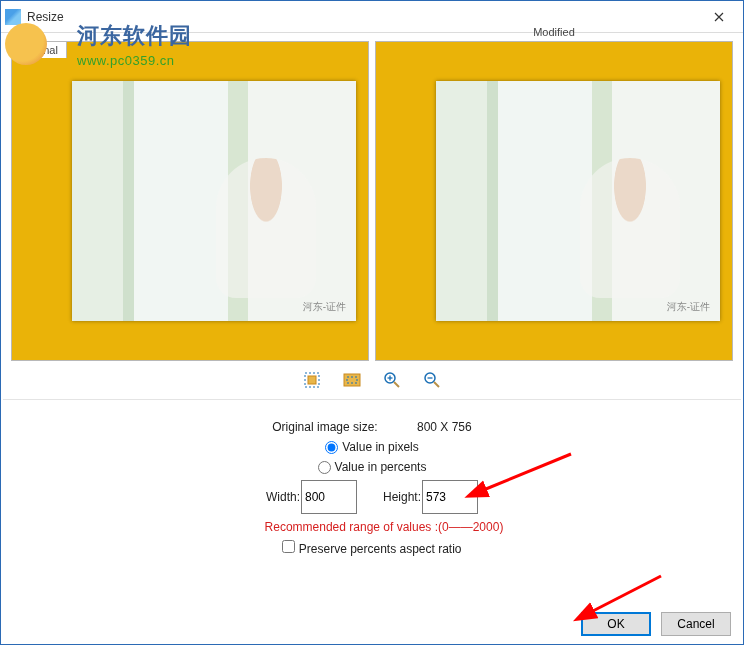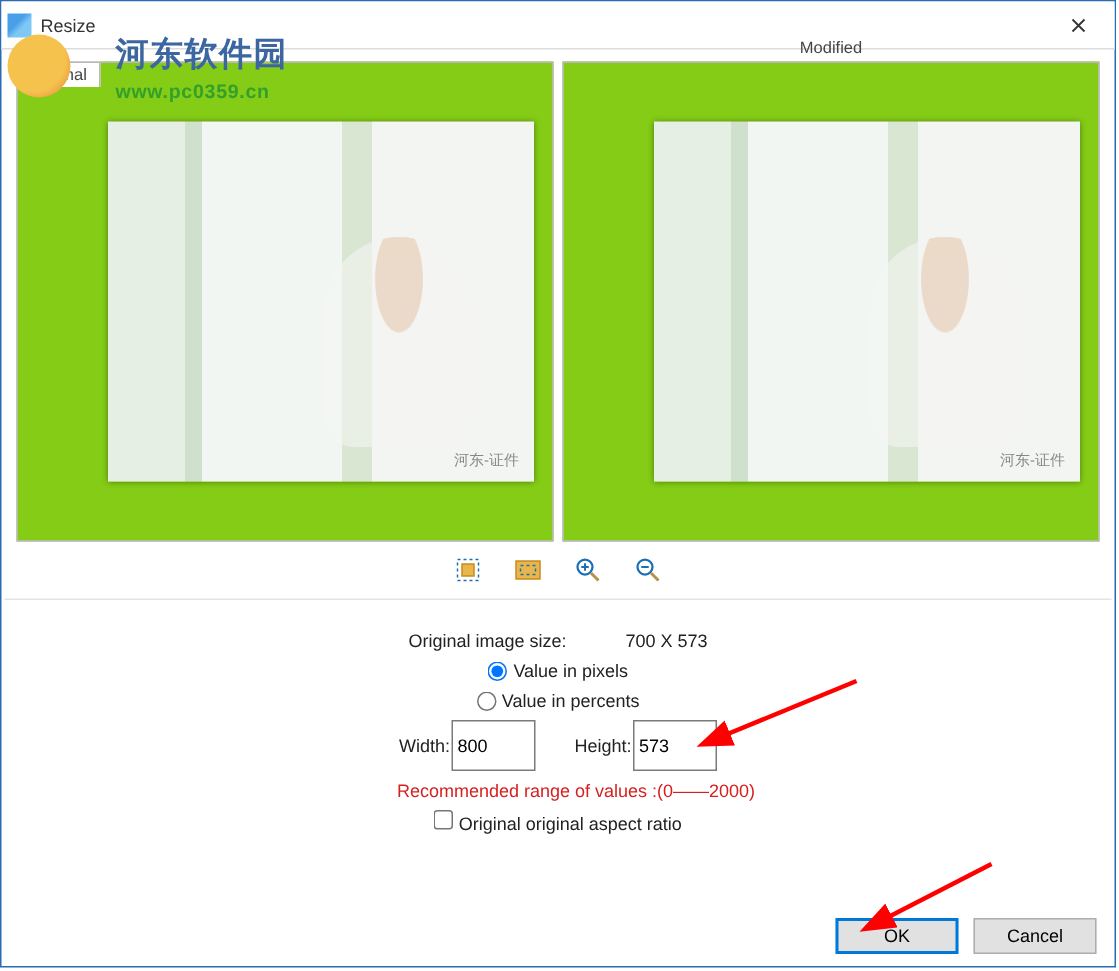--- a/index.html
+++ b/index.html
@@ -39,40 +39,40 @@
   font-size: 14px; color: #333;
   cursor: pointer;
 }
 
 .watermark {
   position: absolute;
   top: 20px; left: 6px;
   z-index: 50;
 }
 .watermark .cn { font-size: 22px; font-weight: bold; color: #3b66a0; letter-spacing: 1px; }
-.watermark .url { font-size: 13px; font-weight: bold; color: #33a02c; margin-top: 2px; letter-spacing: 0.5px; }
+.watermark .url { font-size: 13px; font-weight: normal; color: #33a02c; margin-top: 2px; letter-spacing: 0.5px; }
 .watermark .logo {
   width: 42px; height: 42px;
   background: radial-gradient(circle at 40% 40%, #f6c24e 0 60%, #e07d3c 100%);
   border-radius: 50%;
   position: absolute;
   left: -2px; top: 2px;
 }
 .watermark .text { margin-left: 70px; }
 
 .previews {
   display: flex;
   gap: 6px;
   padding: 8px 10px 6px 10px;
 }
 .preview-box {
   position: relative;
   flex: 1;
   border: 1px solid #b8b8b8;
-  background: #84cc16;
+  background: #eab308;
   height: 320px;
   display: flex;
   align-items: center;
   justify-content: center;
   padding-left: 48px;
 }
 .preview-box .tab {
   position: absolute;
   top: -1px; left: -1px;
   background: #fff;
@@ -151,21 +151,21 @@
 .form-area input[type="radio"], .form-area input[type="checkbox"] {
   width: 13px; height: 13px;
 }
 
 .buttons-bar {
   position: absolute;
   bottom: 8px; right: 12px;
   display: flex; gap: 10px;
 }
 .btn {
-  width: 82px; height: 24px;
+  width: 70px; height: 24px;
   border: 1px solid #adadad;
   background: #e1e1e1;
   font-size: 12px;
   font-family: inherit;
   cursor: pointer;
 }
 .btn:focus, .btn.primary {
   border: 2px solid #0078d7;
   outline: none;
 }
@@ -241,21 +241,21 @@
         </svg>
     </span>
   </div>
 
   <div class="divider"></div>
 
   <div class="form-area">
     <div class="row">
       <span>Original image size:</span>
       <span>&nbsp;</span>
-      <span>700 X 573</span>
+      <span>800 X 756</span>
     </div>
     <div class="row radio-row">
       <label>
         <input type="radio" name="unit" checked="" style="">
         <span>Value in pixels</span>
       </label>
     </div>
     <div class="row radio-row">
       <label>
         <input type="radio" name="unit" style="">
@@ -268,21 +268,21 @@
       <span style="width:24px"></span>
       <span>Height:</span>
       <input type="text" value="573" style="">
     </div>
     <div class="row">
       <span class="recommended">Recommended range of values :(0——2000)</span>
     </div>
     <div class="row">
       <label>
         <input type="checkbox" style="">
-        <span>Original original aspect ratio</span>
+        <span>Preserve percents aspect ratio</span>
       </label>
     </div>
   </div>
 
   <div class="buttons-bar">
     <button class="btn primary">OK</button>
     <button class="btn">Cancel</button>
   </div>
 
   <div class="arrow" style="left:470px;top:448px">

